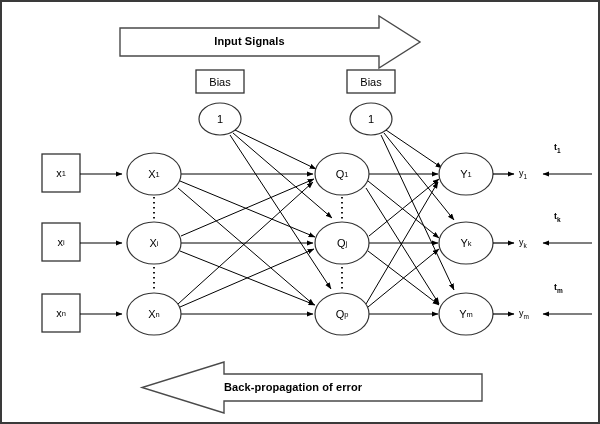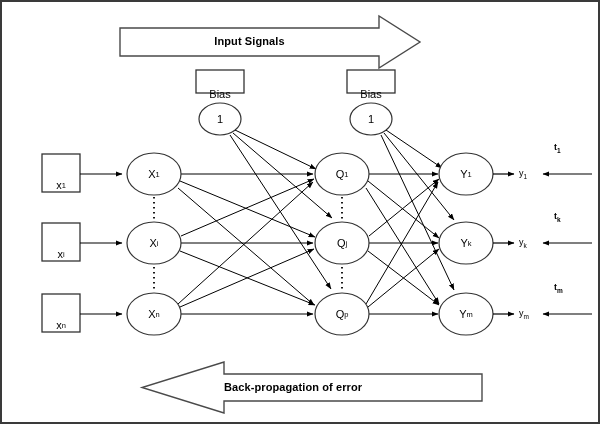--- a/index.html
+++ b/index.html
@@ -22,21 +22,20 @@
     letter-spacing:0.1px;
   }
   .box-label{
     position:absolute;
     font-size:11px;
     color:#000000;
     display:flex;
     align-items:center;
     justify-content:center;
     white-space:nowrap;
-    margin-top:12px;
   }
   .node-label{
     position:absolute;
     font-size:11px;
     color:#000000;
     display:flex;
     align-items:center;
     justify-content:center;
     white-space:nowrap;
     pointer-events:none;

